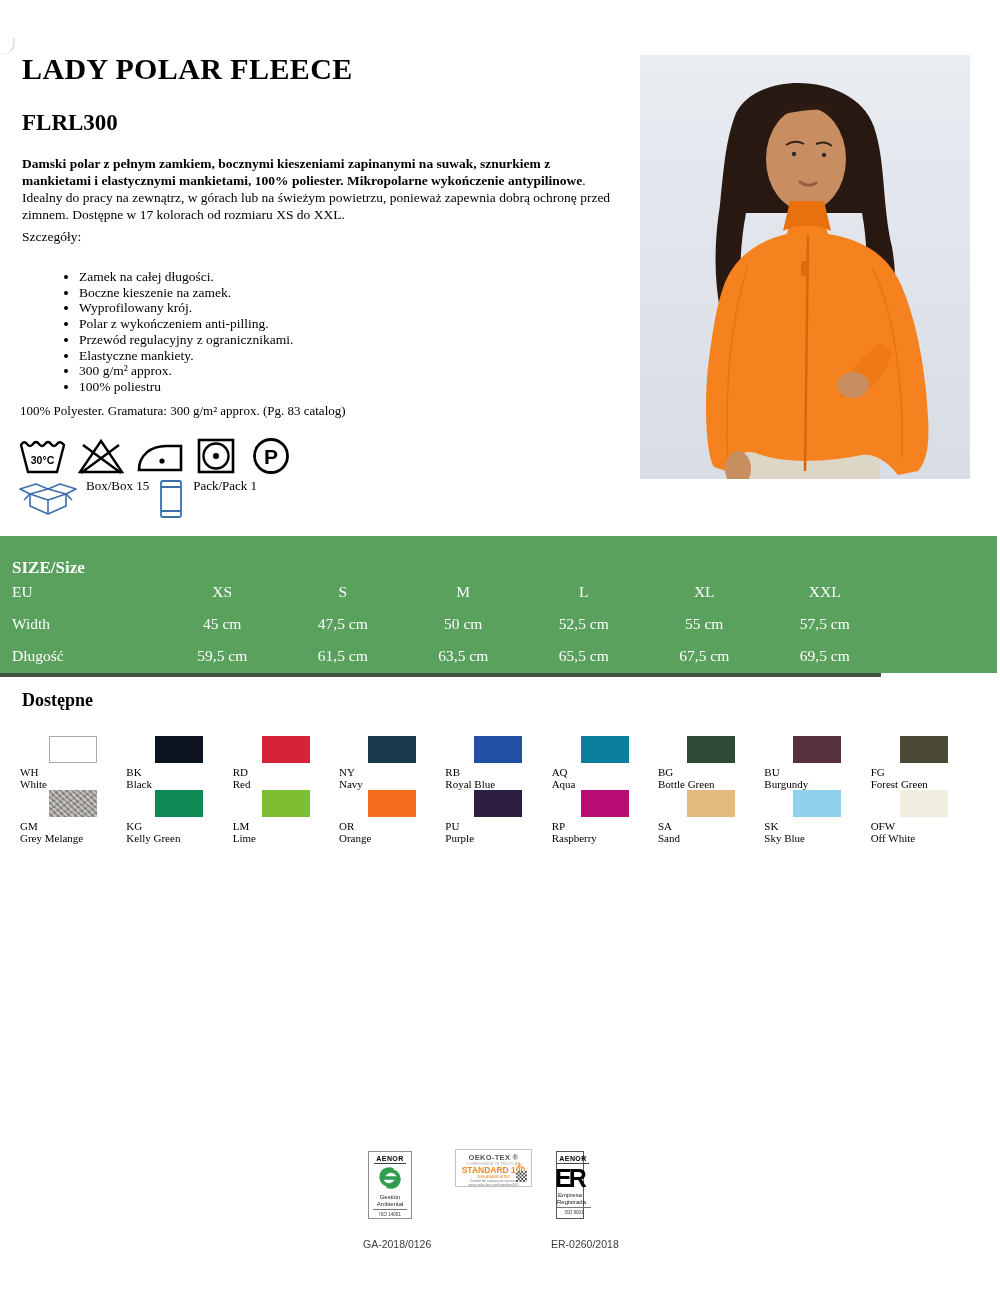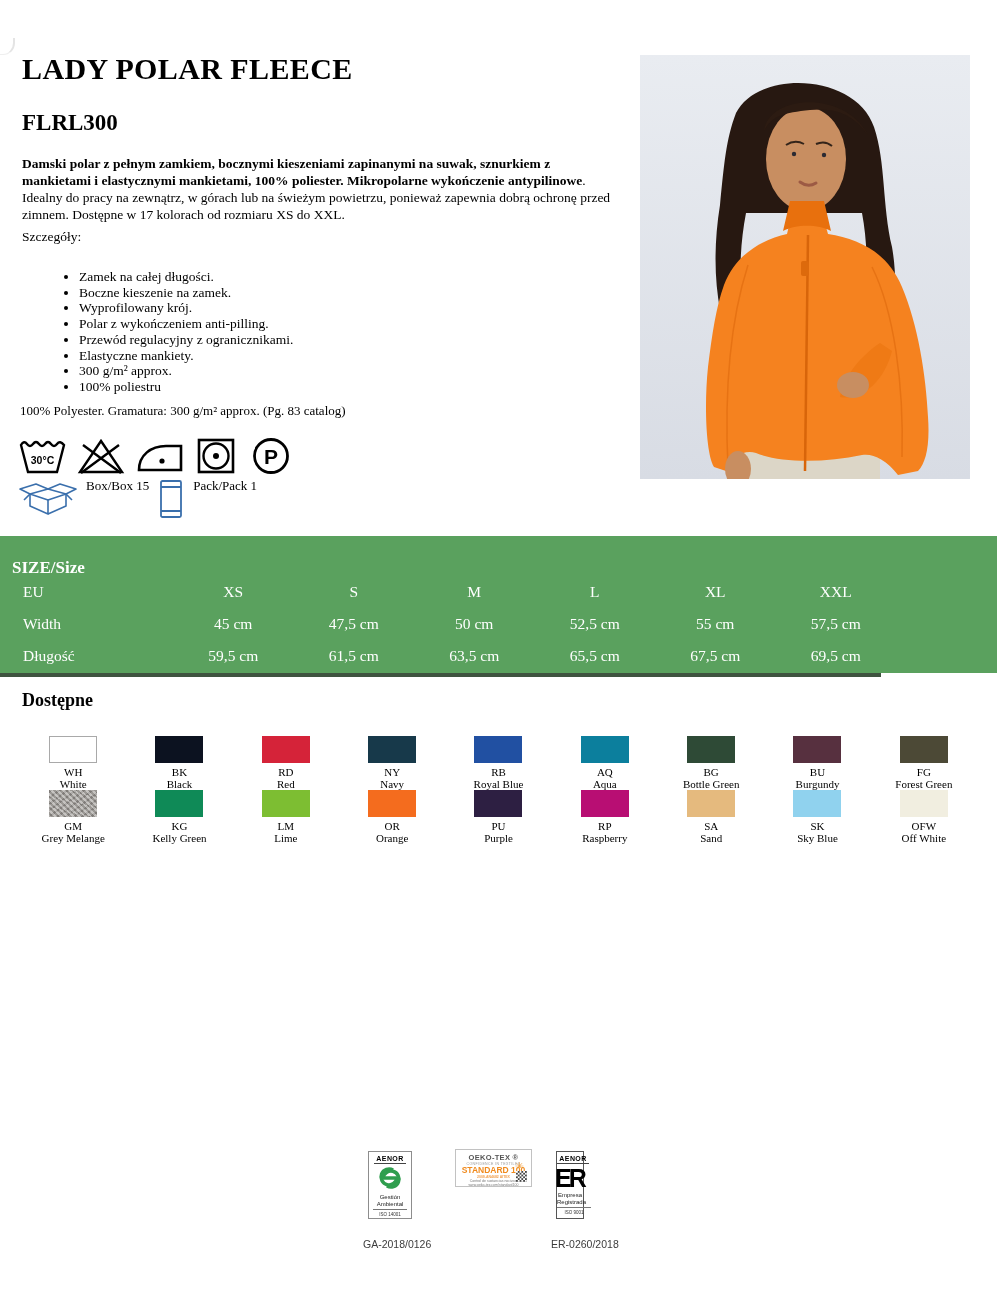--- a/index.html
+++ b/index.html
@@ -22,30 +22,30 @@
   .care-row { position:absolute; left:18px; top:437px; display:flex; align-items:flex-start; gap:9px; }
   .care-ico { display:block; }
 
   .boxpack { position:absolute; left:18px; top:478px; display:flex; gap:8px; font-size:13px; }
   .boxpack .lbl { margin-bottom:3px; }
 
   .photo { position:absolute; left:640px; top:55px; width:330px; height:424px; }
 
   .size-block { position:absolute; left:0; top:536px; width:997px; height:137px; background:#5aa15e; color:#fff; }
   .size-header { font-weight:bold; font-size:17px; padding:2px 0 0 12px;margin-top:20px; }
-  .size-grid { position:absolute; left:15px; top:40px; width:881px;
+  .size-grid { position:absolute; left:4px; top:40px; width:881px;
     display:grid; grid-template-columns:158px repeat(6,120.5px); }
   .size-grid .cell { font-size:15.5px; line-height:32px; text-align:center; }
   .size-grid .rowlabel { text-align:left; padding-left:8px; }
   .size-bottom { position:absolute; left:0; bottom:-4px; width:881px; height:4px; background:#3f5340; }
 
   .colors-title { position:absolute; left:22px; top:690px; font-size:18px; font-weight:bold; }
   .swatch-grid { position:absolute; left:20px; top:733px; width:957px;
     display:grid; grid-template-columns:repeat(9,1fr); }
-  .sw-cell { text-align:center; height:51px; padding-top:3px; }
+  .sw-cell { text-align:left; height:51px; padding-top:3px; }
   .chip { width:48px; height:27px; margin:0 auto; }
   .chip.bordered { border:1px solid #a9a9a9; box-sizing:border-box; }
   .chip.melange { background-image:
       repeating-linear-gradient(43deg, rgba(255,255,255,.30) 0 2px, rgba(0,0,0,.10) 2px 4px),
       repeating-linear-gradient(-37deg, rgba(255,255,255,.18) 0 3px, rgba(60,60,60,.14) 3px 5px); }
   .sw-code { font-size:11px; margin-top:3px; line-height:12px; }
   .sw-name { font-size:11px; line-height:13px; }
 
   .cert { box-sizing:border-box; text-align:center; background:#fff; }
   .cert-ga { position:absolute; left:368px; top:1151px; width:44px; height:68px; border:1px solid #8d8d8d; padding-top:3px; }

